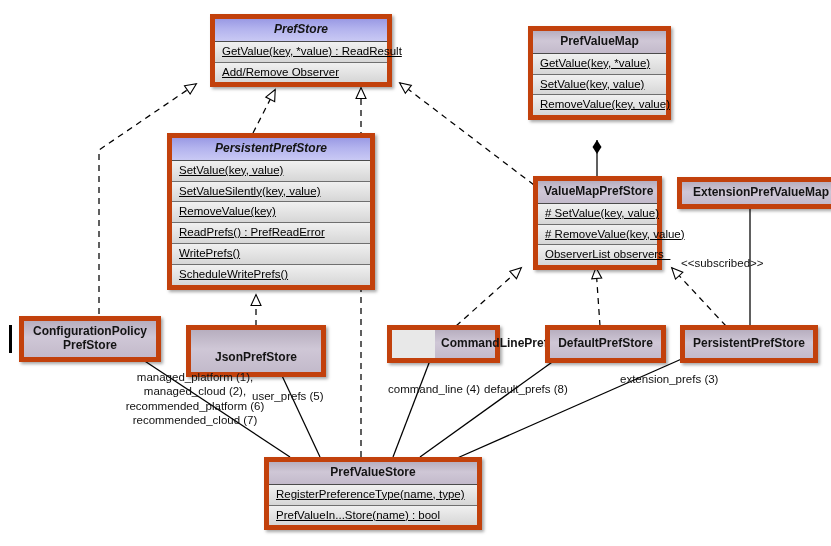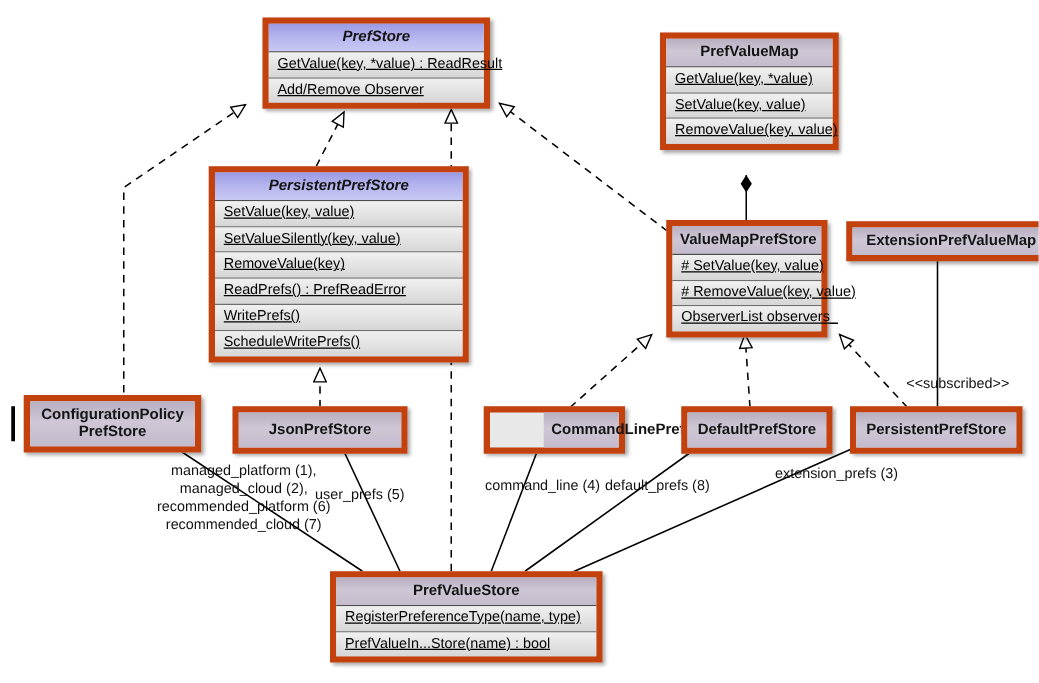--- a/index.html
+++ b/index.html
@@ -166,21 +166,21 @@
   <div class="uml-class simple" style="left:677px; top:177px; width:168px;">
     <div class="uml-header">ExtensionPrefValueMap</div>
   </div>
 
   <div class="uml-class simple" style="left:19px; top:316px; width:142px;">
     <div class="uml-header" style="white-space:pre-line;">ConfigurationPolicy
 PrefStore</div>
   </div>
 
   <div class="uml-class simple" style="left:186px; top:325px; width:140px;">
-    <div class="uml-header" style="padding-top:7px;padding-bottom:7px;">JsonPrefStore</div>
+    <div class="uml-header" style="padding-top:21px;padding-bottom:7px;">JsonPrefStore</div>
   </div>
 
   <div class="uml-class simple" style="left:387px; top:325px; width:113px;padding-left:43px;">
     <div class="uml-header" style="padding-top:7px;padding-bottom:7px;">CommandLinePrefStore</div>
   </div>
 
   <div class="uml-class simple" style="left:545px; top:325px; width:121px;">
     <div class="uml-header" style="padding-top:7px;padding-bottom:7px;">DefaultPrefStore</div>
   </div>
 
@@ -195,15 +195,15 @@
   </div>
 
   <div class="edge-label center" style="left:100px; top:370px; width:190px;">managed_platform (1),
 managed_cloud (2),
 recommended_platform (6)
 recommended_cloud (7)</div>
   <div class="edge-label" style="left:252px; top:389px;">user_prefs (5)</div>
   <div class="edge-label" style="left:388px; top:382px;">command_line (4)</div>
   <div class="edge-label" style="left:484px; top:382px;">default_prefs (8)</div>
   <div class="edge-label" style="left:620px; top:372px;">extension_prefs (3)</div>
-  <div class="edge-label" style="left:725px; top:256px;margin-top:44px;">&lt;&lt;subscribed&gt;&gt;</div>
+  <div class="edge-label" style="left:681px; top:256px;">&lt;&lt;subscribed&gt;&gt;</div>
 
 </div>
 
 </body></html>

